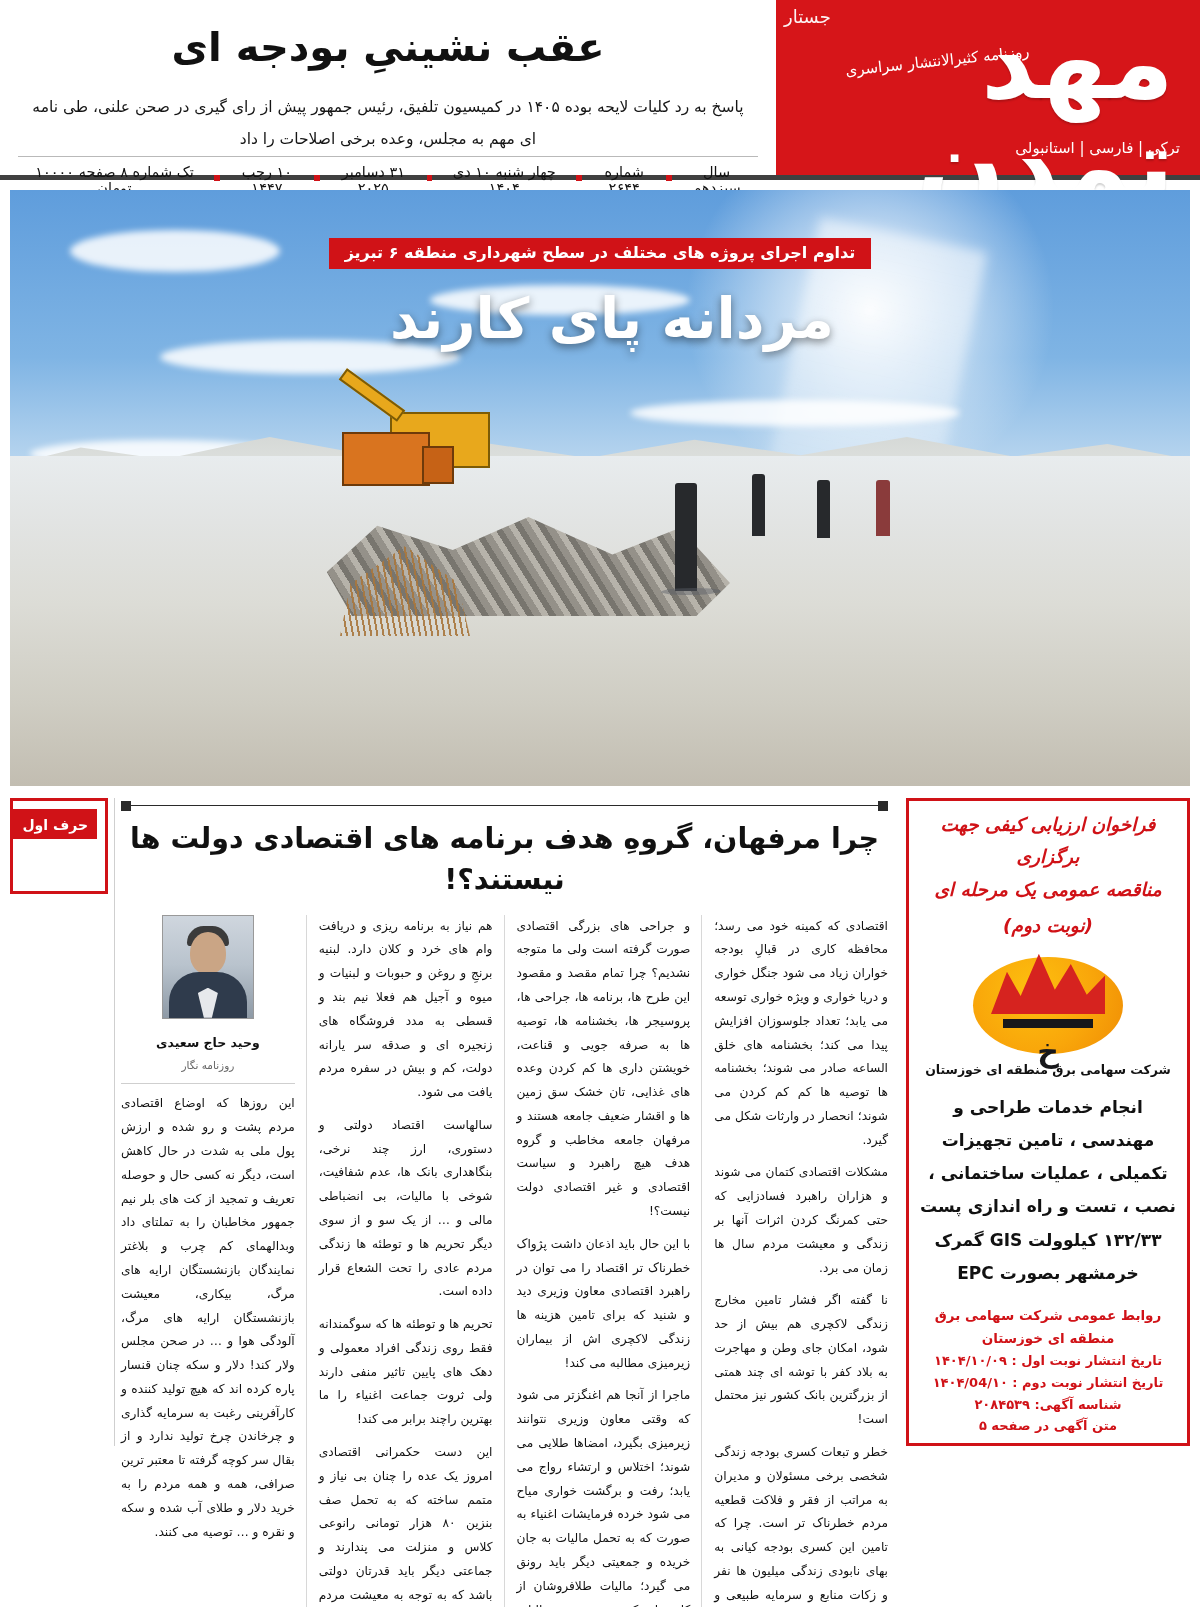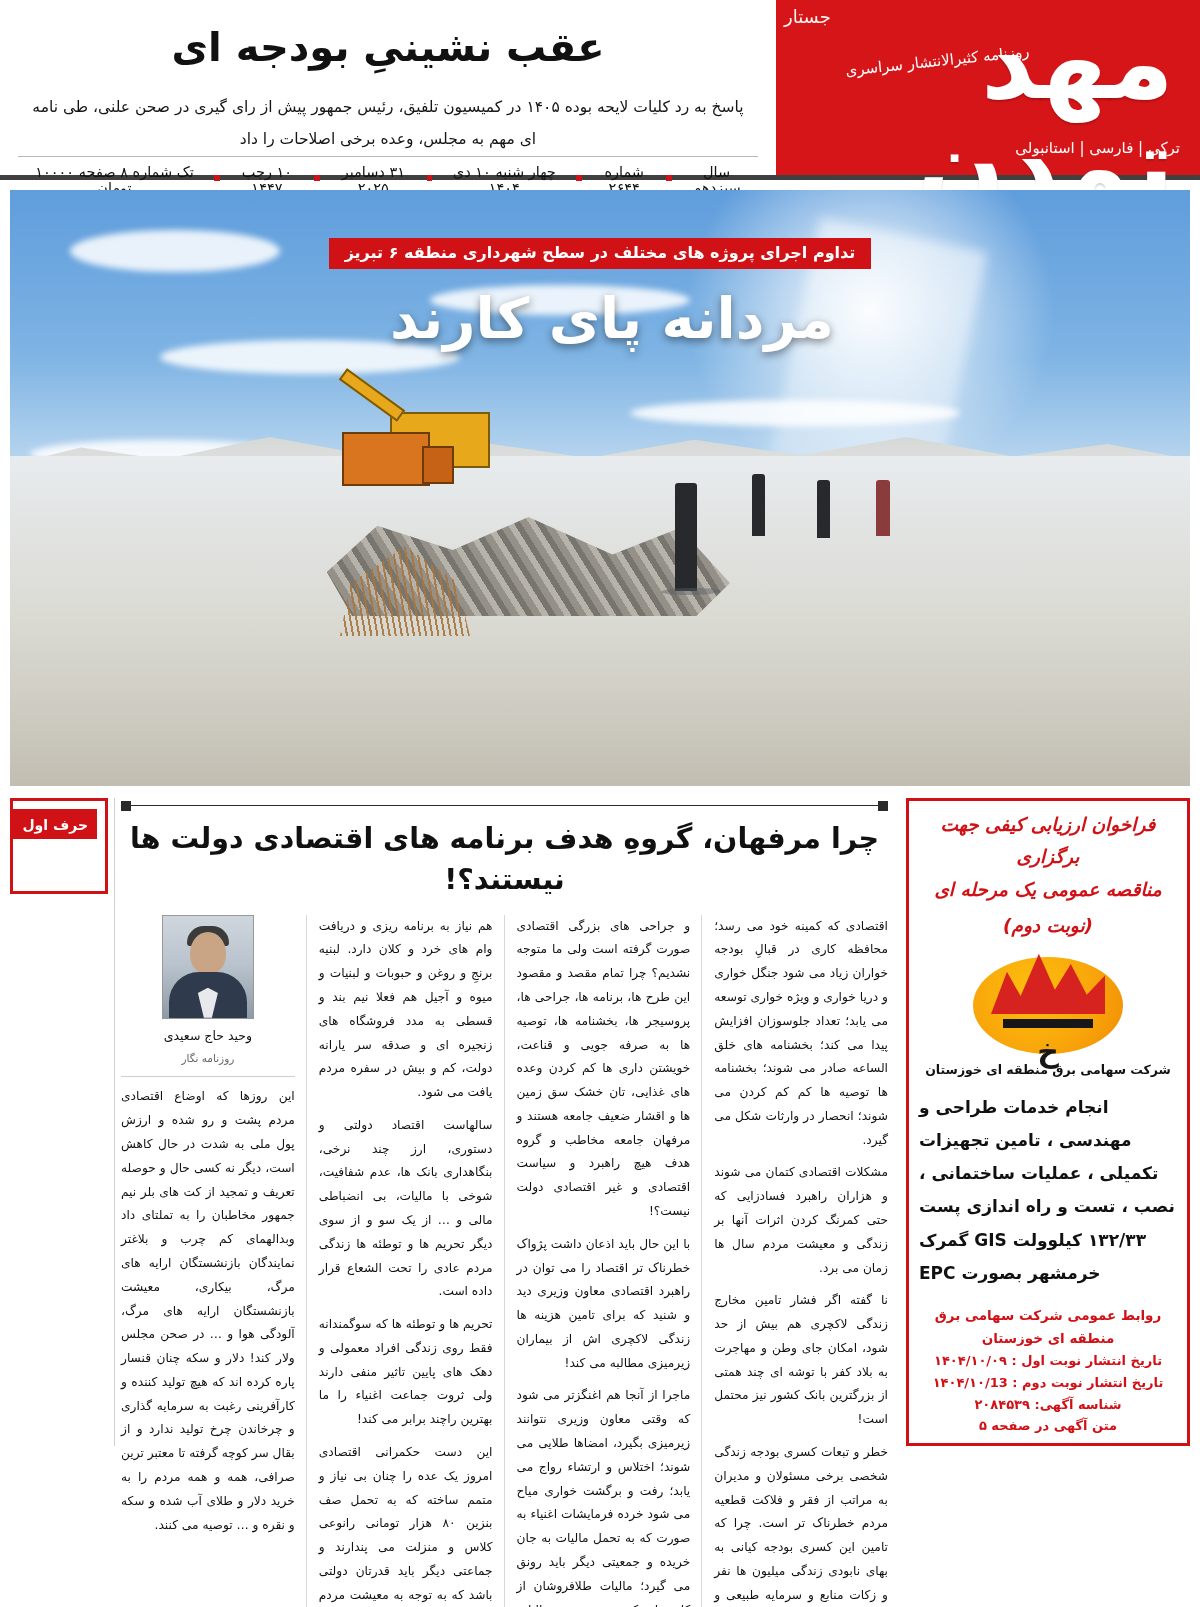--- a/index.html
+++ b/index.html
@@ -305,21 +305,21 @@
   .ad-company {
     font-size: 12.5px;
     font-weight: bold;
     margin-top: 2px;
   }
   .ad-body {
     font-size: 17px;
     font-weight: bold;
     line-height: 1.95;
     margin-top: 14px;
-    text-align: left;
+    text-align: center;
   }
   .ad-footer-line {
     color: #d01217;
     font-size: 13.5px;
     font-weight: bold;
     margin-top: 14px;
     line-height: 1.7;
   }
   .ad-dates {
     color: #d01217;
@@ -429,22 +429,22 @@
   .author-photo .shirt {
     position: absolute;
     left: 50%; bottom: 0;
     width: 20px; height: 30px;
     margin-left: -10px;
     background: #e7e9ec;
     clip-path: polygon(50% 0%, 100% 18%, 70% 100%, 30% 100%, 0% 18%);
   }
   .author-name {
     font-size: 12.5px;
-    font-weight: normal;
-    margin-top: 5px;
+    font-weight: bold;
+    margin-top: 12px;
   }
   .author-role {
     font-size: 10.5px;
     color: #666;
   }
   .author-sep {
     border-bottom: 1px solid #cfcfcf;
     margin: 6px 0 8px 0;
   }
 
@@ -545,21 +545,21 @@
       <div class="peaks"></div>
       <div class="bar"></div>
       <div class="x">خ</div>
     </div>
     <div class="ad-company">شرکت سهامی برق منطقه ای خوزستان</div>
 
     <div class="ad-body">انجام خدمات طراحی و مهندسی ، تامین تجهیزات تکمیلی ، عملیات ساختمانی ، نصب ، تست و راه اندازی پست ۱۳۲/۳۳ کیلوولت GIS گمرک خرمشهر بصورت EPC</div>
 
     <div class="ad-footer-line">روابط عمومی شرکت سهامی برق منطقه ای خوزستان</div>
     <div class="ad-dates">تاریخ انتشار نوبت اول : ۱۴۰۴/۱۰/۰۹</div>
-    <div class="ad-dates">تاریخ انتشار نوبت دوم : ۱۴۰۴/۱۰/13</div>
+    <div class="ad-dates">تاریخ انتشار نوبت دوم : ۱۴۰۴/04/۱۰</div>
     <div class="ad-dates">شناسه آگهی: ۲۰۸۴۵۳۹</div>
     <div class="ad-last">متن آگهی در صفحه ۵</div>
   </div>
 
   <div class="article">
     <div class="art-rule">
         <span class="dotr"></span>
       </div>
     <div class="art-headline">چرا مرفهان، گروهِ هدف برنامه های اقتصادی دولت ها نیستند؟!</div>
 

